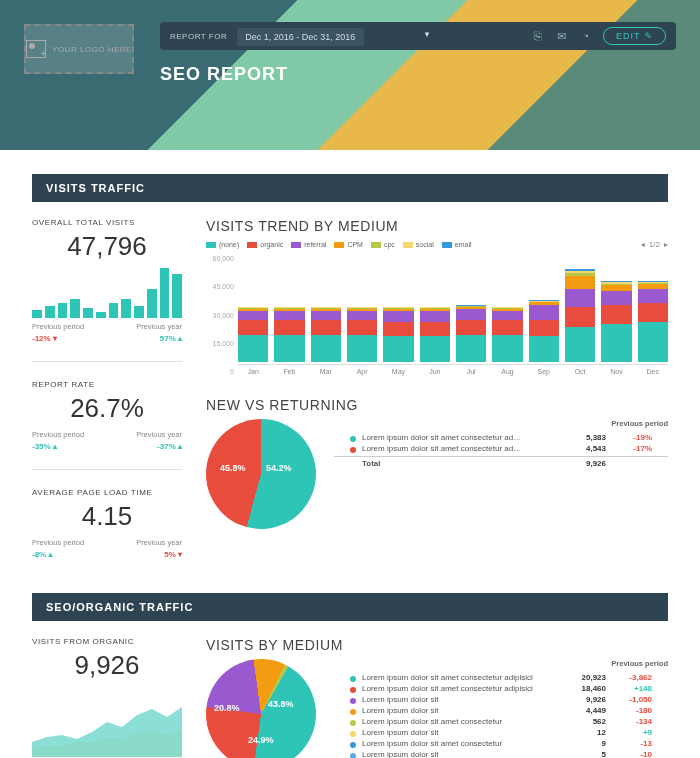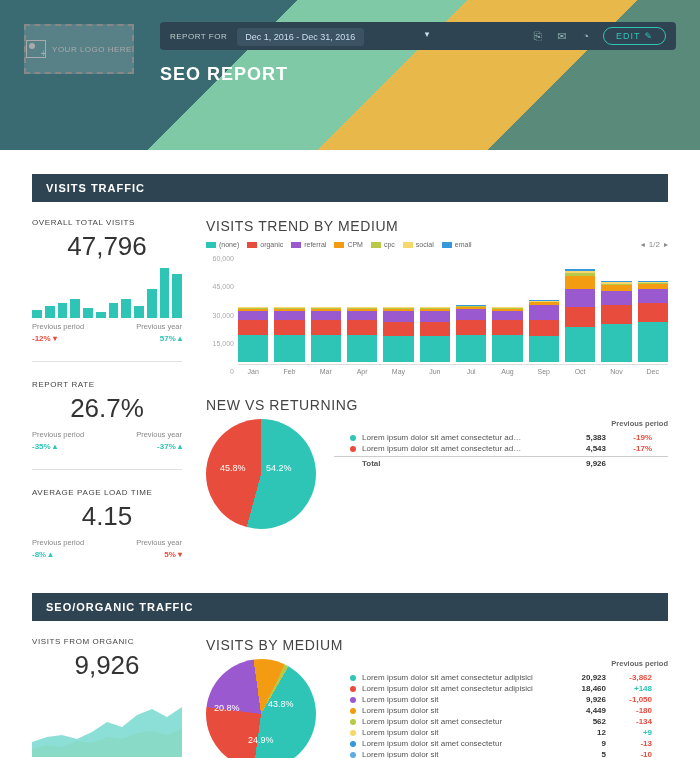--- a/index.html
+++ b/index.html
@@ -39,24 +39,24 @@
 .sw{width:10px;height:6px}
 .pag{margin-left:auto;display:flex;align-items:center;gap:4px;font-size:8px;color:#888}
 .stacked{display:flex;align-items:flex-end;height:110px;gap:6px;border-bottom:1px solid #ddd;padding-bottom:2px;position:relative}
 .stacked .col{flex:1;display:flex;flex-direction:column-reverse}
 .stacked .seg{width:100%}
 .xlabels{display:flex;gap:6px;font-size:7px;color:#888;margin-top:3px}
 .xlabels span{flex:1;text-align:center}
 .ylabels{position:absolute;left:-32px;top:0;bottom:0;display:flex;flex-direction:column;justify-content:space-between;font-size:7px;color:#aaa;text-align:right;width:28px}
 .pie-wrap{display:flex;gap:18px;align-items:flex-start}
 .pie{width:110px;height:110px;border-radius:50%;position:relative;flex-shrink:0}
-.pie-lbl{position:absolute;font-size:9px;color:#fff;font-weight:400}
+.pie-lbl{position:absolute;font-size:9px;color:#fff;font-weight:700}
 .tbl{flex:1;font-size:8px}
 .tbl-head{text-align:right;font-size:7.5px;color:#666;font-weight:700;margin-bottom:4px}
-.tbl-row{display:flex;align-items:center;gap:6px;padding:1px 16px}
+.tbl-row{display:flex;align-items:flex-end;gap:6px;padding:1px 16px}
 .dot{width:6px;height:6px;border-radius:50%;flex-shrink:0}
 .tbl-label{flex:1;color:#555;overflow:hidden;white-space:nowrap;text-overflow:ellipsis}
 .tbl-v1{width:44px;text-align:right;font-weight:700;color:#333}
 .tbl-v2{width:40px;text-align:right;font-weight:700}
 .total-row{border-top:1px solid #ccc;margin-top:2px;padding-top:2px}
 .divider{border:none;border-top:1px solid #e0e0e0;margin:18px 0}
 </style>
 </head>
 <body>
 

